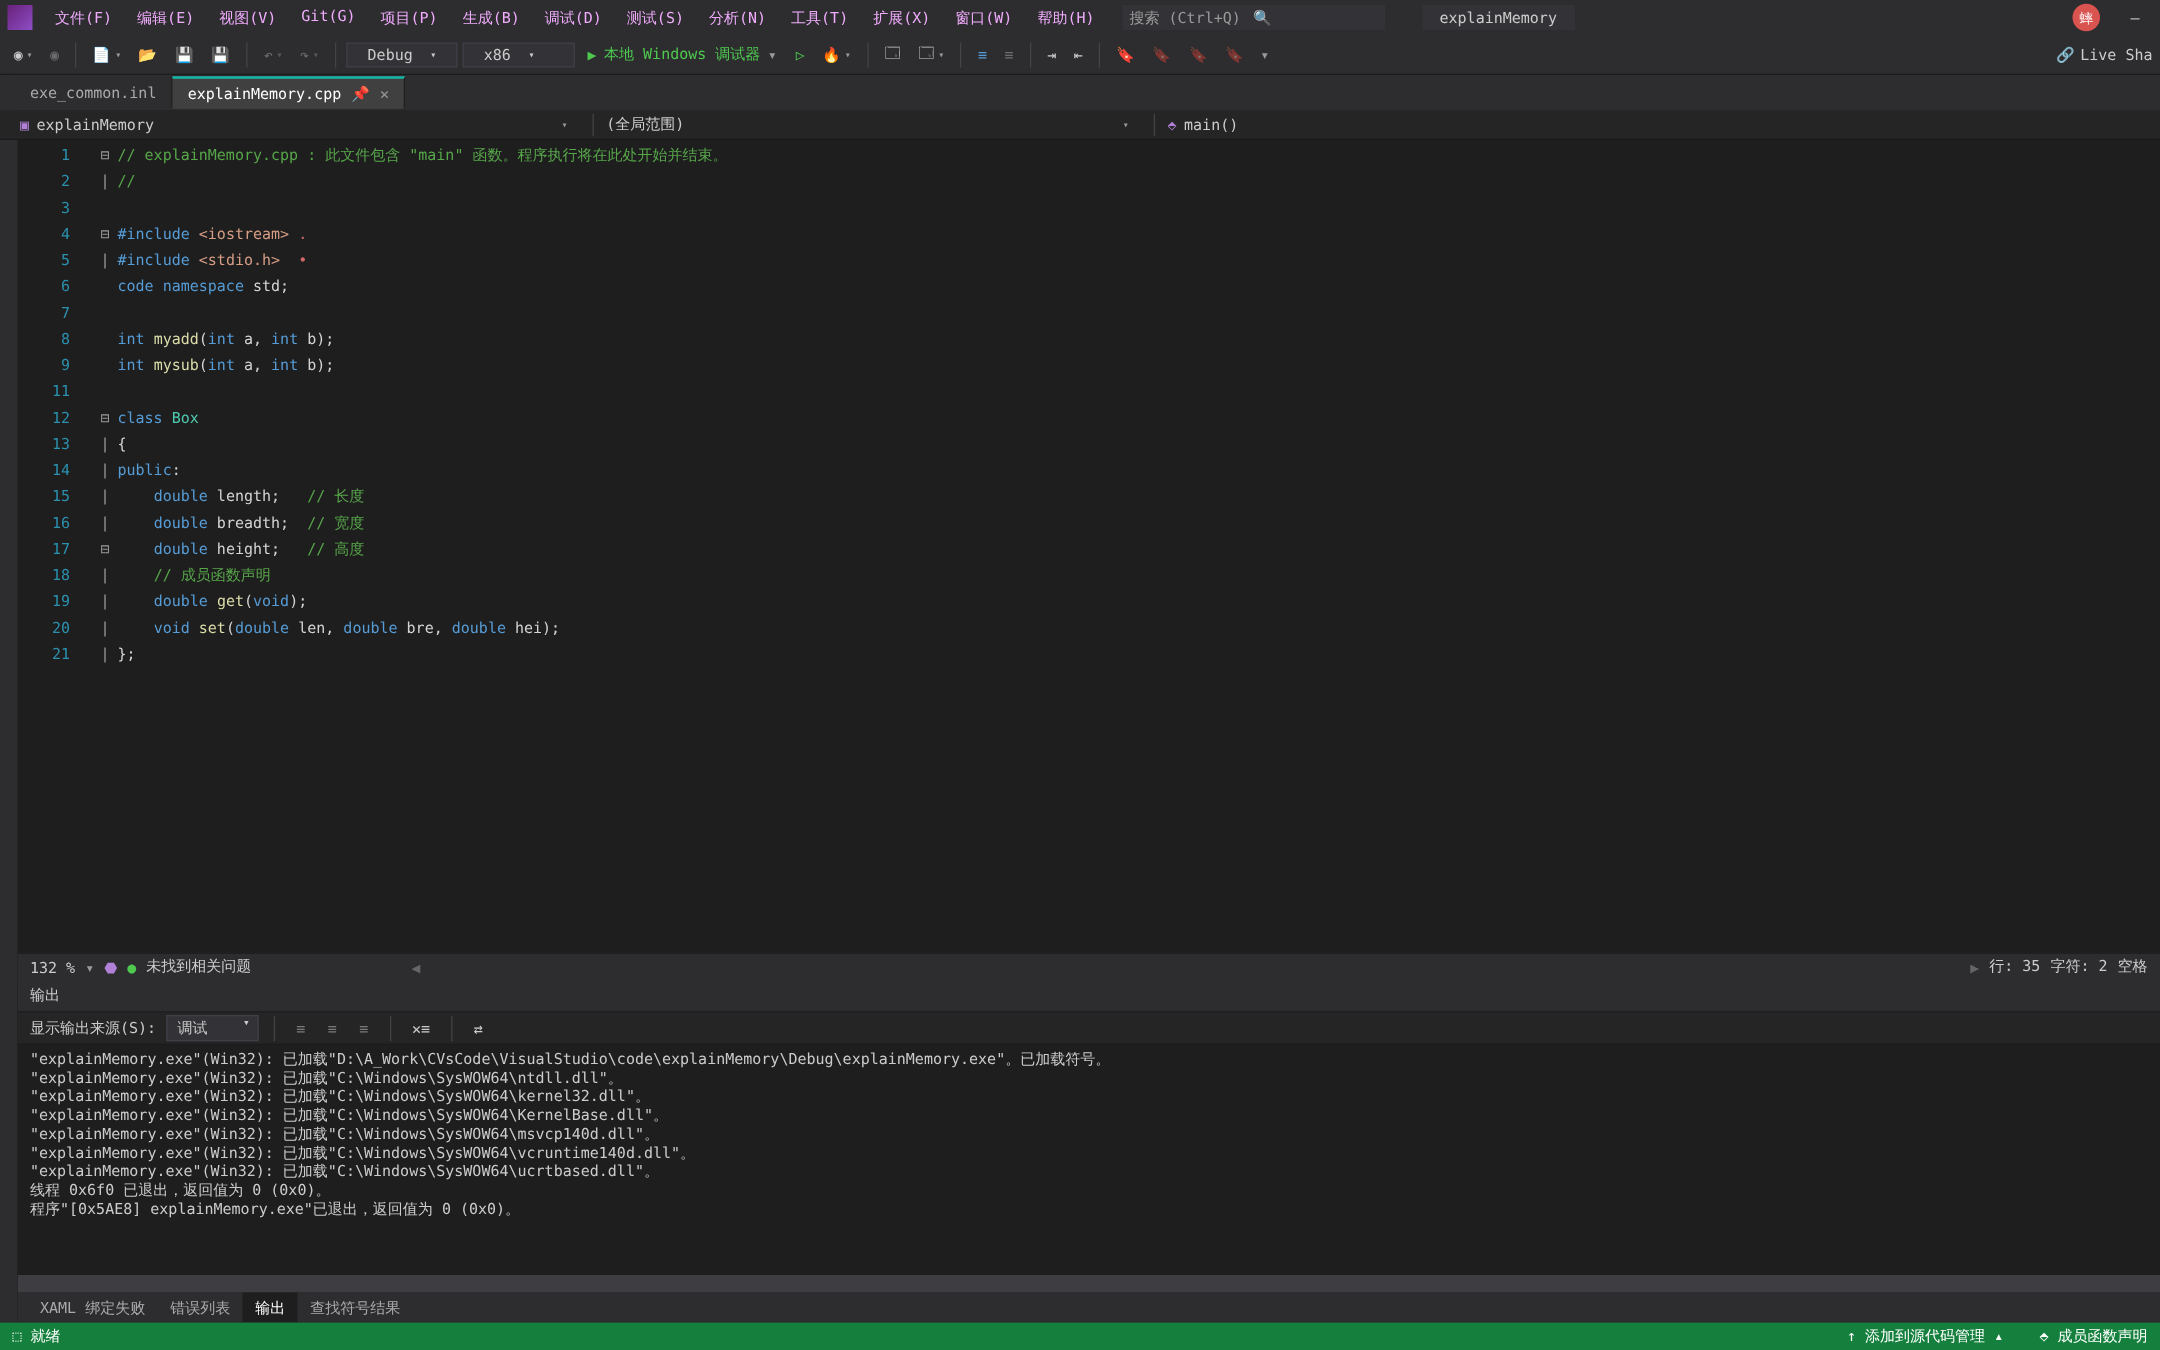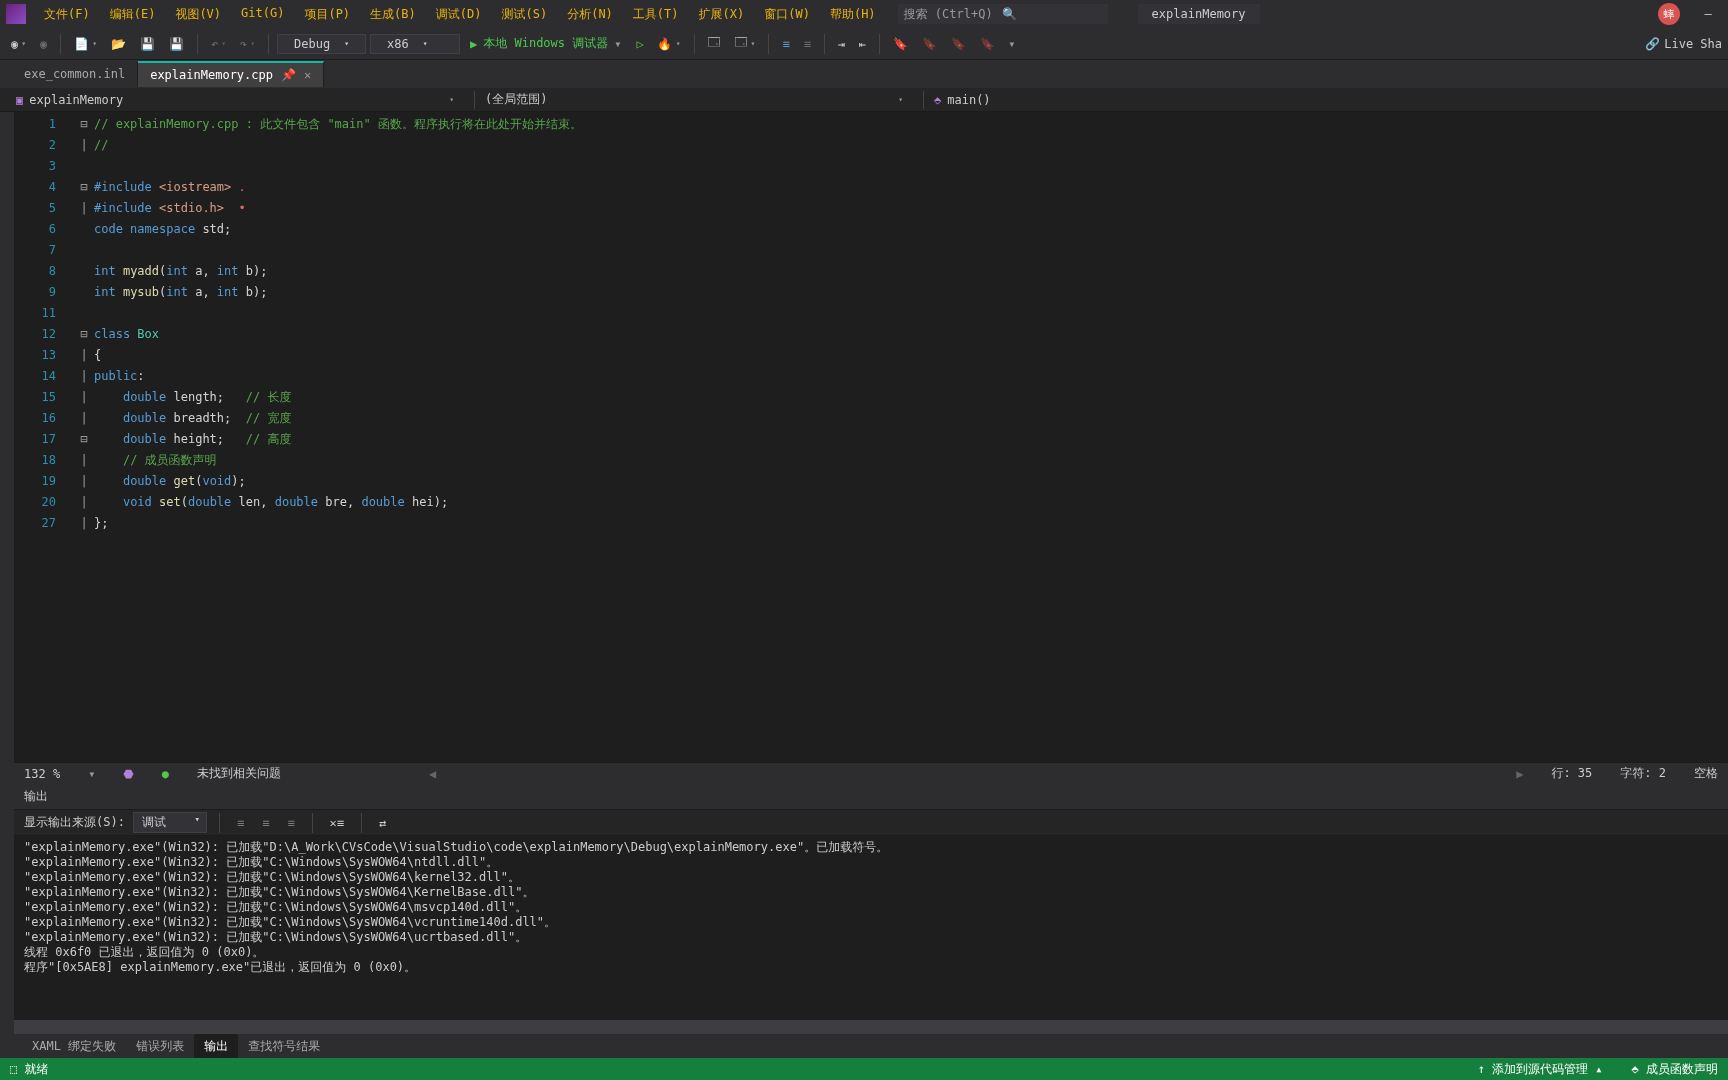--- a/index.html
+++ b/index.html
@@ -1,19 +1,19 @@
 <!DOCTYPE html>
 <html><head>
 <meta charset="utf-8">
 <style>
 *{margin:0;padding:0;box-sizing:border-box;font-family:"Microsoft YaHei",Consolas,monospace;font-size:12px}
 body{background:#1e1e1e;color:#ccc;width:1728px;height:1080px;overflow:hidden;display:flex;flex-direction:column}
 .menubar{background:#2d2d30;height:28px;display:flex;align-items:center;padding:0 6px;gap:0}
 .menubar .logo{width:20px;height:20px;background:linear-gradient(135deg,#68217a 0%,#8e4ec6 100%);margin-right:8px}
-.menubar .mitem{padding:4px 10px;color:#eab308;cursor:pointer}
+.menubar .mitem{padding:4px 10px;color:#f0abfc;cursor:pointer}
 .menubar .search{margin-left:12px;background:#333337;width:210px;height:20px;display:flex;align-items:center;padding:0 6px;color:#999}
 .menubar .search span{flex:1}
 .menubar .search-icon{color:#ccc}
 .menubar .proj{margin-left:30px;background:#333337;padding:3px 14px;color:#ccc}
 .menubar .spacer{flex:1}
 .menubar .user{width:22px;height:22px;border-radius:50%;background:#d9534f;margin-right:14px;display:flex;align-items:center;justify-content:center;color:#fff;font-size:11px}
 .menubar .winbtn{width:28px;text-align:center;color:#ccc}
 .toolbar{background:#2d2d30;height:32px;display:flex;align-items:center;padding:0 6px;gap:4px;border-bottom:1px solid #1b1b1c}
 .tbtn{padding:3px 5px;color:#ccc;display:flex;align-items:center;gap:3px}
 .tbtn .arrow{font-size:8px;color:#999}
@@ -42,21 +42,21 @@
 .fold{width:20px;color:#999;text-align:center;user-select:none}
 .code-text{white-space:pre}
 .c-comment{color:#57a64a}
 .c-keyword{color:#569cd6}
 .c-type{color:#569cd6}
 .c-class{color:#4ec9b0}
 .c-func{color:#dcdcaa}
 .c-string{color:#d69d85}
 .c-plain{color:#d4d4d4}
 .c-red{color:#d16969}
-.status-editor{background:#2d2d30;height:22px;display:flex;align-items:center;padding:0 10px;gap:28px;border-top:1px solid #1b1b1c;font-size:11px}
+.status-editor{background:#2d2d30;height:22px;display:flex;align-items:center;padding:0 10px;gap:8px;border-top:1px solid #1b1b1c;font-size:11px}
 .zoom{color:#ccc}
 .ok{color:#4ec94e}
 .status-editor .spacer{flex:1}
 .output{display:flex;flex-direction:column;height:250px;background:#1e1e1e}
 .output-title{background:#2d2d30;padding:4px 10px;color:#ccc;border-bottom:1px solid #1b1b1c}
 .output-tools{background:#252526;height:26px;display:flex;align-items:center;padding:0 10px;gap:8px;border-bottom:1px solid #1b1b1c}
 .output-tools .combo2{background:#333337;border:1px solid #3f3f46;padding:1px 40px 1px 8px;position:relative}
 .output-tools .combo2::after{content:"▾";position:absolute;right:6px;font-size:9px}
 .output-body{flex:1;overflow:auto;padding:4px 10px;font-family:Consolas,"SimSun",monospace;font-size:12px;line-height:15px;color:#ccc;white-space:pre}
 .hscroll{height:14px;background:#3e3e42}
@@ -264,21 +264,21 @@
           <div class="lnum">19</div>
           <div class="fold">|</div>
           <div class="code-text"><span class="c-plain">    </span><span class="c-type">double</span><span class="c-plain"> </span><span class="c-func">get</span><span class="c-plain">(</span><span class="c-type">void</span><span class="c-plain">);</span></div>
         </div>
         <div class="line">
           <div class="lnum">20</div>
           <div class="fold">|</div>
           <div class="code-text"><span class="c-plain">    </span><span class="c-type">void</span><span class="c-plain"> </span><span class="c-func">set</span><span class="c-plain">(</span><span class="c-type">double</span><span class="c-plain"> len, </span><span class="c-type">double</span><span class="c-plain"> bre, </span><span class="c-type">double</span><span class="c-plain"> hei);</span></div>
         </div>
         <div class="line">
-          <div class="lnum">27</div>
+          <div class="lnum">21</div>
           <div class="fold">|</div>
           <div class="code-text"><span class="c-plain">};</span></div>
         </div>
       </div>
     <div class="status-editor">
       <span class="zoom">132 %</span>
       <span style="color:#999">▾</span>
       <span style="color:#b180d7">⬣</span>
       <span class="ok">●</span>
       <span>未找到相关问题</span>

